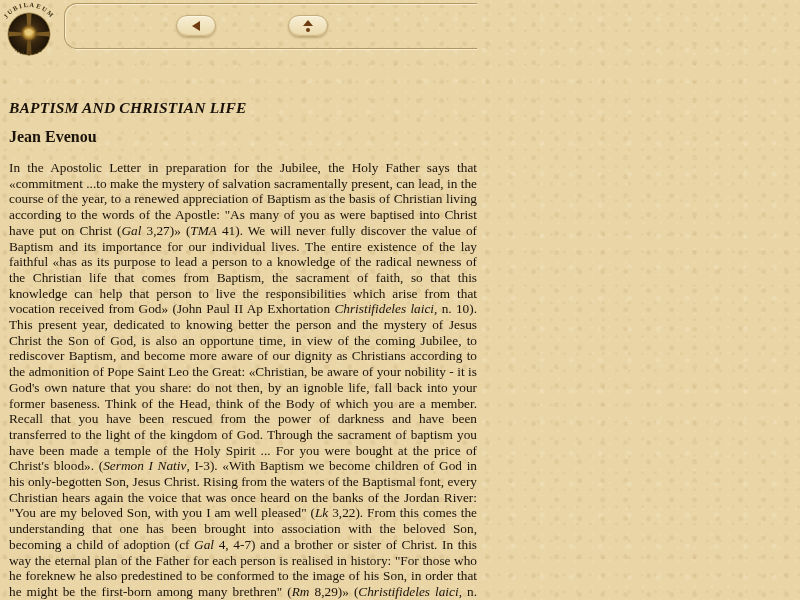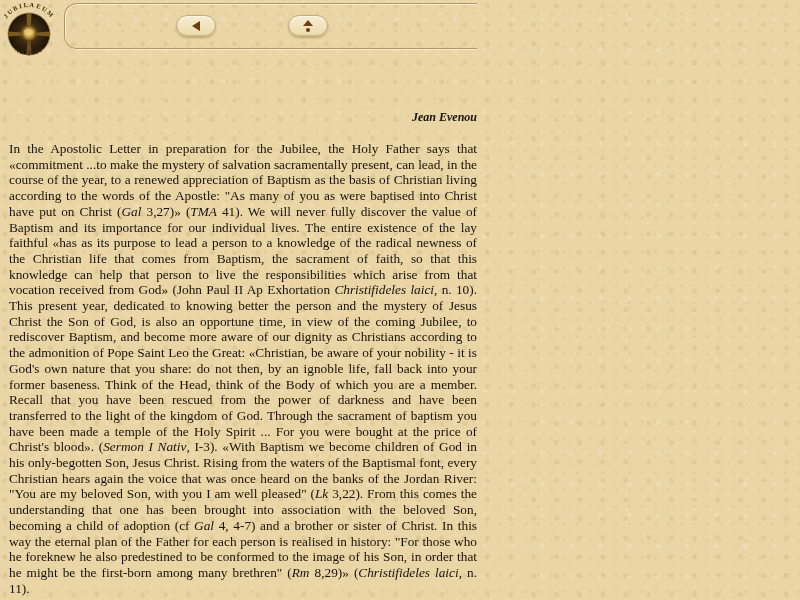--- a/index.html
+++ b/index.html
@@ -99,25 +99,23 @@
   .article h1 {
     margin: 2px 0 0 0;
     font-size: 15.5px;
     line-height: 17px;
     font-weight: bold;
     font-style: italic;
     letter-spacing: 0.2px;
   }
   .article .author {
     margin: 13px 0 0 0;
-    font-size: 12px;
+    font-size: 16px;
     line-height: 15px;
     font-weight: bold;
-    font-style: italic;
-    text-align: right;
   }
   .article p {
     margin: 16px 0 0 0;
     font-size: 13.3px;
     line-height: 15.7px;
     text-align: justify;
   }
 </style>
 </head>
 <body>
@@ -161,16 +159,17 @@
   <span class="tri-left"></span>
 </button>
 <button class="pill up" aria-label="up">
   <span class="up-glyph">
     <span class="tri-up"></span>
     <span class="dot"></span>
   </span>
 </button>
 
 <div class="article">
+  <h1>BAPTISM AND CHRISTIAN LIFE</h1>
   <div class="author">Jean Evenou</div>
   <p>In the Apostolic Letter in preparation for the Jubilee, the Holy Father says that «commitment ...to make the mystery of salvation sacramentally present, can lead, in the course of the year, to a renewed appreciation of Baptism as the basis of Christian living according to the words of the Apostle: "As many of you as were baptised into Christ have put on Christ (<i>Gal</i> 3,27)» (<i>TMA</i> 41). We will never fully discover the value of Baptism and its importance for our individual lives. The entire existence of the lay faithful «has as its purpose to lead a person to a knowledge of the radical newness of the Christian life that comes from Baptism, the sacrament of faith, so that this knowledge can help that person to live the responsibilities which arise from that vocation received from God» (John Paul II Ap Exhortation <i>Christifideles laici</i>, n. 10). This present year, dedicated to knowing better the person and the mystery of Jesus Christ the Son of God, is also an opportune time, in view of the coming Jubilee, to rediscover Baptism, and become more aware of our dignity as Christians according to the admonition of Pope Saint Leo the Great: «Christian, be aware of your nobility - it is God's own nature that you share: do not then, by an ignoble life, fall back into your former baseness. Think of the Head, think of the Body of which you are a member. Recall that you have been rescued from the power of darkness and have been transferred to the light of the kingdom of God. Through the sacrament of baptism you have been made a temple of the Holy Spirit ... For you were bought at the price of Christ's blood». (<i>Sermon I Nativ</i>, I-3). «With Baptism we become children of God in his only-begotten Son, Jesus Christ. Rising from the waters of the Baptismal font, every Christian hears again the voice that was once heard on the banks of the Jordan River: "You are my beloved Son, with you I am well pleased" (<i>Lk</i> 3,22). From this comes the understanding that one has been brought into association with the beloved Son, becoming a child of adoption (cf <i>Gal</i> 4, 4-7) and a brother or sister of Christ. In this way the eternal plan of the Father for each person is realised in history: "For those who he foreknew he also predestined to be conformed to the image of his Son, in order that he might be the first-born among many brethren" (<i>Rm</i> 8,29)» (<i>Christifideles laici</i>, n. 11).</p>
 
 </div>
 
 </body></html>

